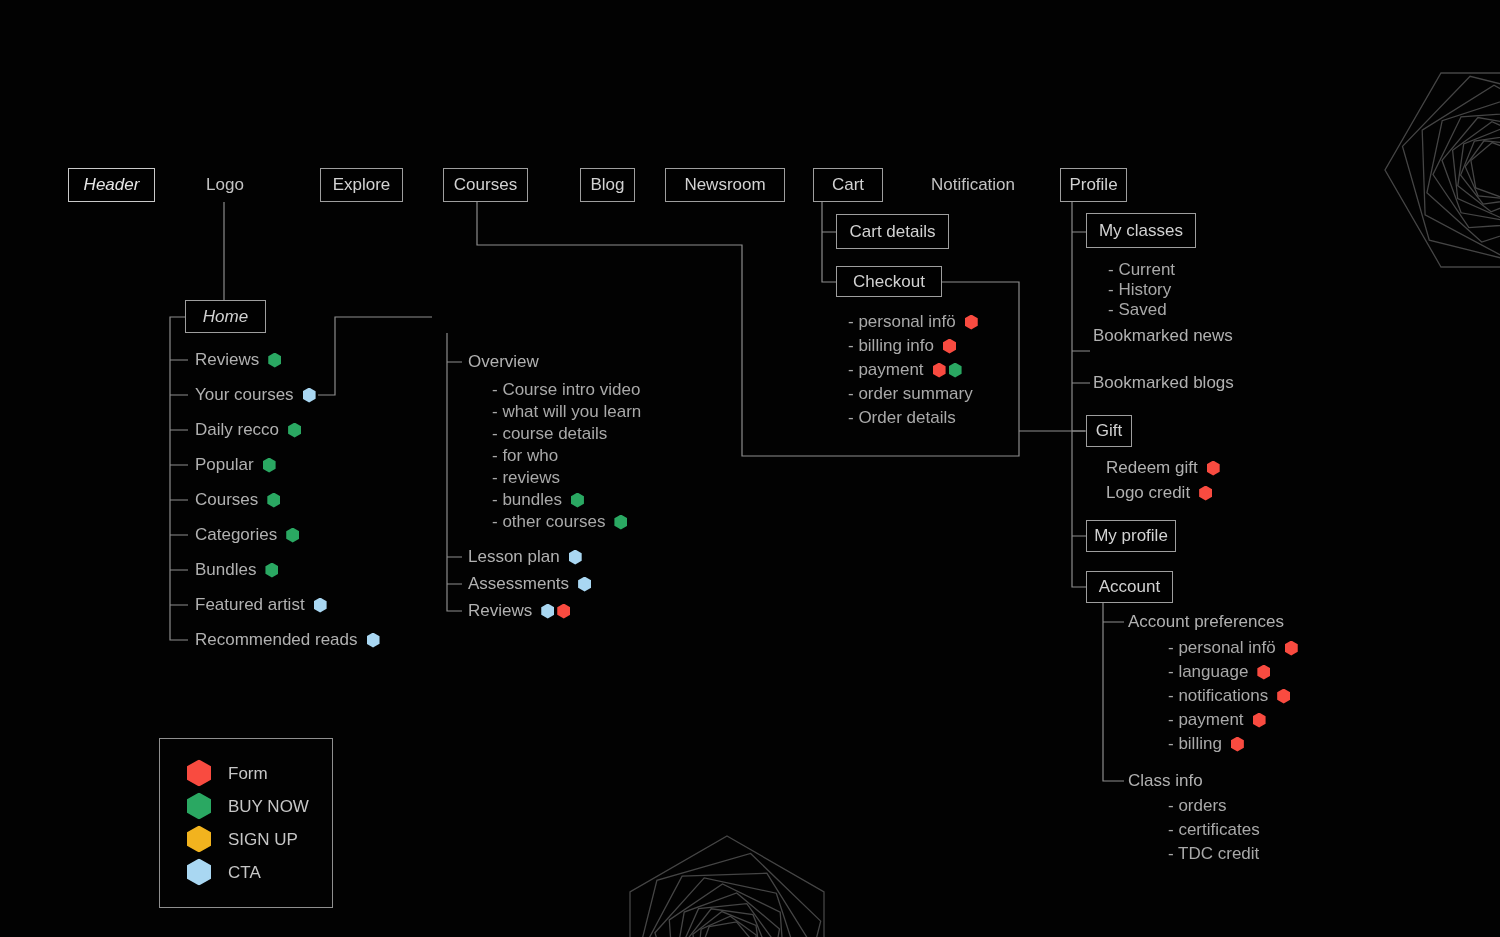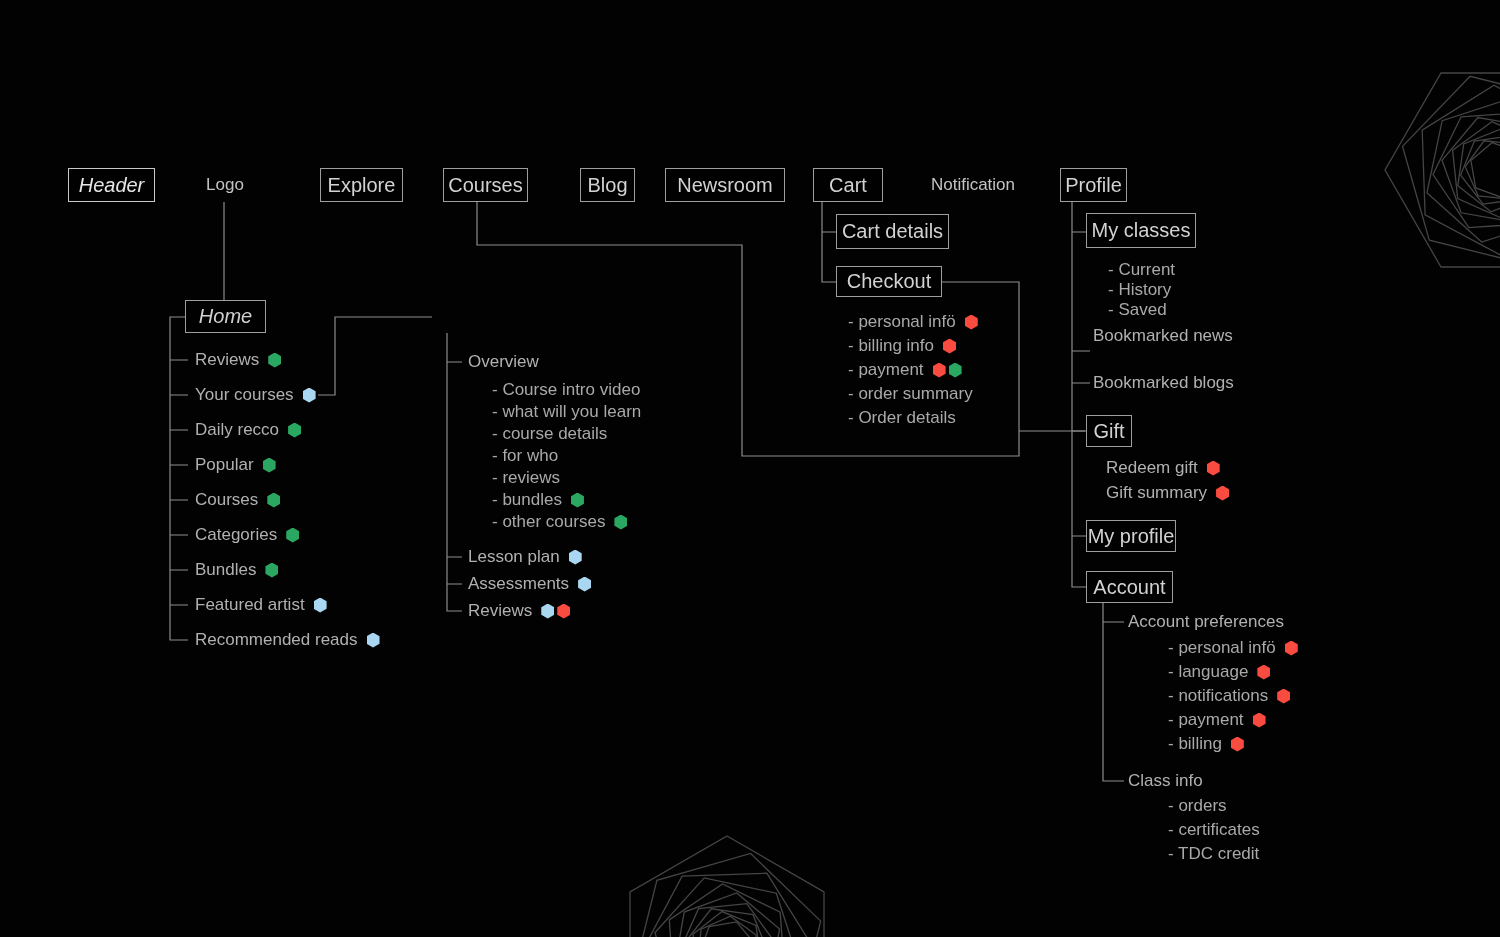--- a/index.html
+++ b/index.html
@@ -3,21 +3,21 @@
 <meta charset="utf-8">
 <style>
   html,body{margin:0;padding:0;background:#000;}
   .canvas{position:relative;width:1500px;height:937px;background:#020202;overflow:hidden;
           font-family:"Liberation Sans", sans-serif;}
   svg.layer{position:absolute;left:0;top:0;pointer-events:none;}
   .title{position:absolute;left:67px;top:72px;font-size:21px;letter-spacing:.2px;}
   .title .pre{font-weight:400;}
   .title .hl{font-weight:700;}
   .box{position:absolute;border:1px solid #9e9e9e;color:#d2d2d2;display:flex;align-items:center;
-       justify-content:center;font-size:20px;box-sizing:border-box;background:rgba(0,0,0,.25);}
+       justify-content:center;font-size:17px;box-sizing:border-box;background:rgba(0,0,0,.25);}
   .box.bright{border-color:#c9c9c9;color:#e6e6e6;}
   .box.italic{font-style:italic;}
   .plain{position:absolute;color:#c3c3c3;font-size:17px;display:flex;align-items:center;justify-content:center;}
   .row{position:absolute;display:flex;align-items:center;gap:9px;color:#b1b1b1;font-size:17px;
        white-space:nowrap;transform:translateY(-50%);}
   .row.sub{color:#a9a9a9;}
   .hex{display:inline-block;width:13px;height:15px;flex:0 0 auto;
        clip-path:polygon(50% 0,100% 25%,100% 75%,50% 100%,0 75%,0 25%);}
   .hexpair{display:flex;gap:3px;align-items:center;}
   .legend{position:absolute;left:159px;top:738px;width:174px;height:170px;border:1px solid #8f8f8f;box-sizing:border-box;}
@@ -196,21 +196,21 @@
   </div>
   <div class="row" style="left:1093px;top:383px">
     <span>Bookmarked blogs</span>
   </div>
   <div class="box" style="left:1086px;top:415px;width:46px;height:32px">Gift</div>
   <div class="row" style="left:1106px;top:468px">
     <span>Redeem gift</span>
       <span class="hex" style="background: rgb(249, 75, 64);"></span>
   </div>
   <div class="row" style="left:1106px;top:493px">
-    <span>Gift summary</span>
+    <span>Logo credit</span>
       <span class="hex" style="background: rgb(249, 75, 64);"></span>
   </div>
   <div class="box" style="left:1086px;top:520px;width:90px;height:32px">My profile</div>
   <div class="box" style="left:1086px;top:571px;width:87px;height:32px">Account</div>
   <div class="row" style="left:1128px;top:622px">
     <span>Account preferences</span>
   </div>
   <div class="row sub" style="left:1168px;top:648px">
     <span>- personal infö</span>
       <span class="hex" style="background: rgb(249, 75, 64);"></span>
@@ -237,14 +237,32 @@
   <div class="row sub" style="left:1168px;top:806px">
     <span>- orders</span>
   </div>
   <div class="row sub" style="left:1168px;top:830px">
     <span>- certificates</span>
   </div>
   <div class="row sub" style="left:1168px;top:854px">
     <span>- TDC credit</span>
   </div>
 
+  <div class="legend">
+    <div class="row" style="left:27px;top:34px">
+      <span class="hex" style="background: rgb(249, 75, 64);"></span>
+      <span style="margin-left:8px">Form</span>
+    </div>
+    <div class="row" style="left:27px;top:67px">
+      <span class="hex" style="background: rgb(42, 168, 98);"></span>
+      <span style="margin-left:8px">BUY NOW</span>
+    </div>
+    <div class="row" style="left:27px;top:100px">
+      <span class="hex" style="background: rgb(242, 179, 30);"></span>
+      <span style="margin-left:8px">SIGN UP</span>
+    </div>
+    <div class="row" style="left:27px;top:133px">
+      <span class="hex" style="background: rgb(169, 215, 242);"></span>
+      <span style="margin-left:8px">CTA</span>
+    </div>
+  </div>
 
 </div>
 
 </body></html>

